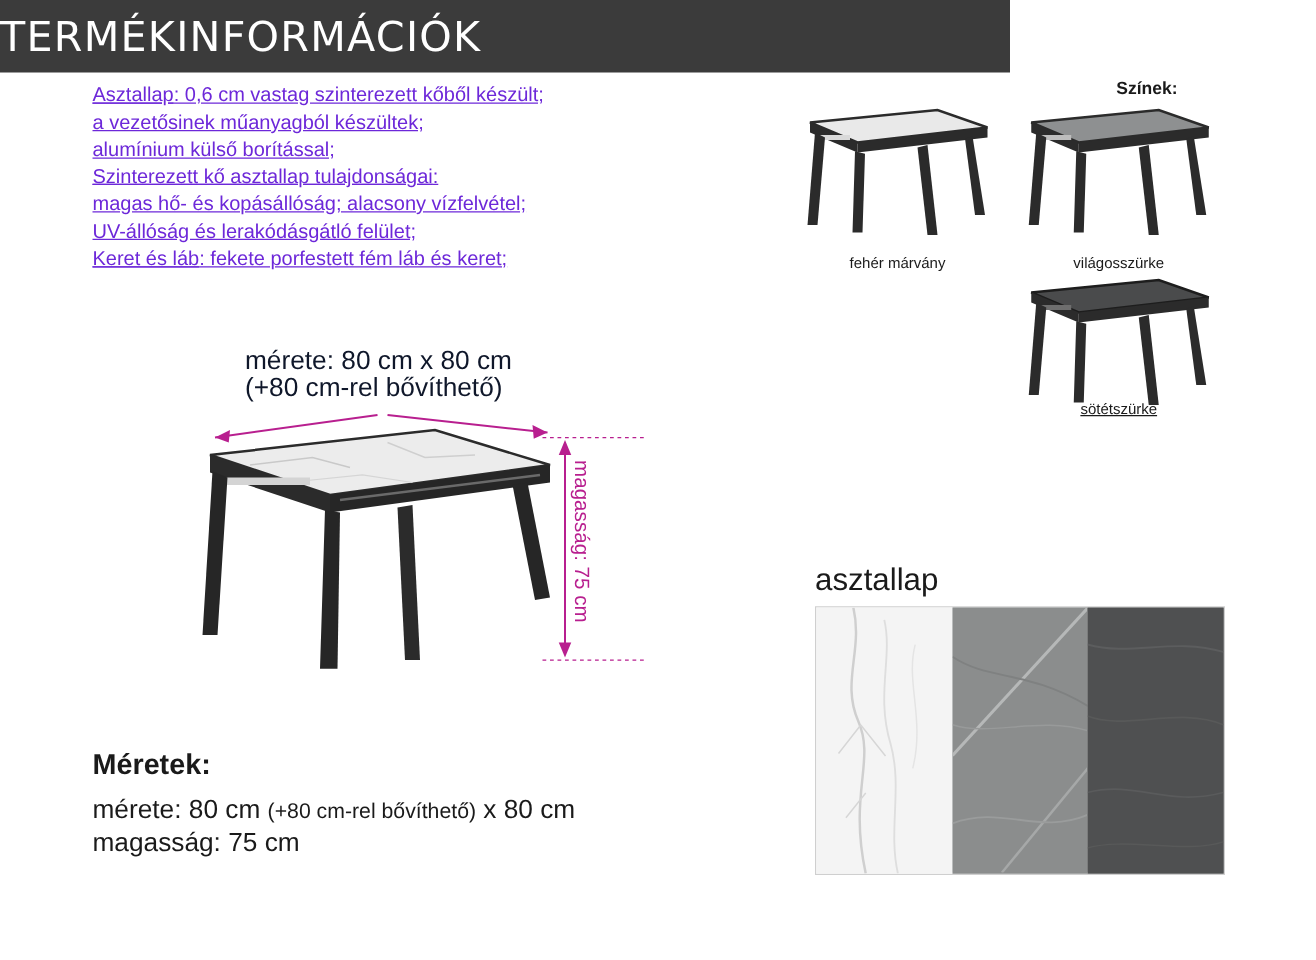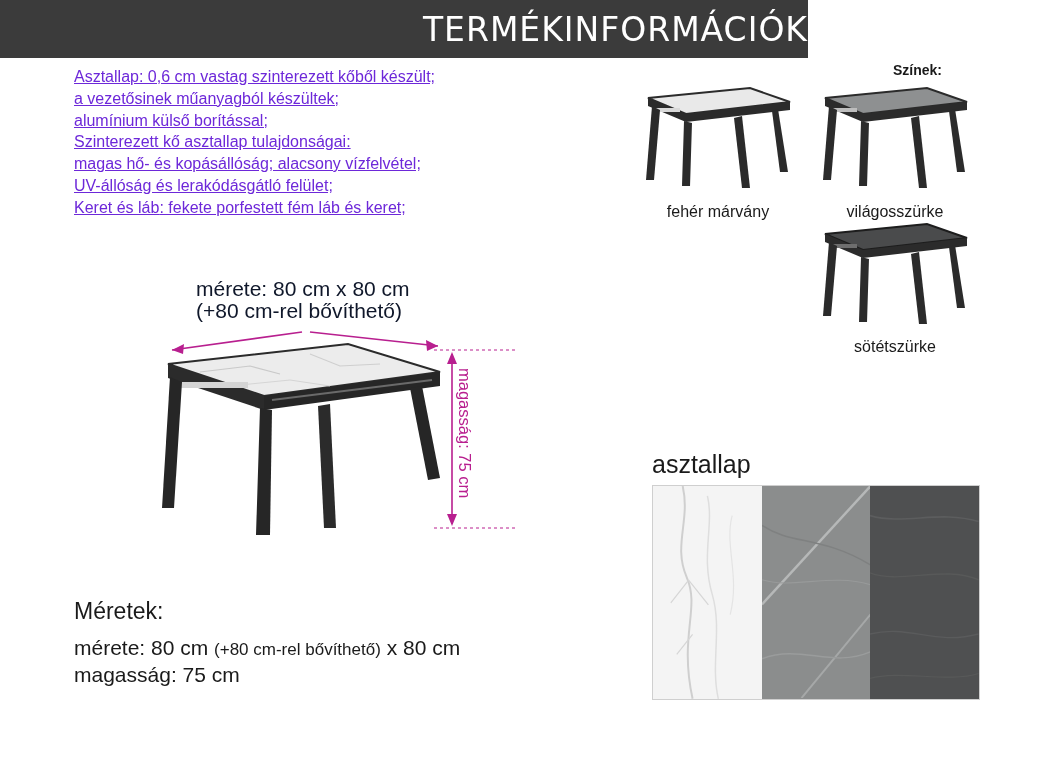--- a/index.html
+++ b/index.html
@@ -10,21 +10,21 @@
     font-family: "Liberation Sans", sans-serif;
     overflow: hidden;
   }
   .page { position: relative; width: 1053px; height: 768px; background: #fff; }
 
   
   .header { position: absolute; left: 0; top: 0; width: 1053px; height: 58px; }
   .header-dark {
     position: absolute; left: 0; top: 0; width: 808px; height: 58px;
     background: #3b3b3b;
-    display: flex; align-items: center; justify-content: flex-end;
+    display: flex; align-items: center; justify-content: flex-start;
   }
   .header-dark .title {
     color: #ffffff; font-size: 33px; letter-spacing: 1px; font-weight: 400;
     font-family: "DejaVu Sans", sans-serif;
   }
   .header-magenta {
     position: absolute; left: 808px; top: 0; width: 245px; height: 58px;
     background: #b81f8f;
     display: flex; align-items: center; justify-content: center;
   }
@@ -40,40 +40,40 @@
   }
   .desc .ul { text-decoration: underline; }
   .desc .line { white-space: nowrap; }
 
   
   .colors-title {
     position: absolute; left: 893px; top: 62px;
     font-size: 14px; font-weight: bold; color: #1a1a1a;
   }
   .thumb-label {
-    position: absolute; font-size: 16px; color: #1a1a1a; text-align: center;
+    position: absolute; font-size: 12px; color: #1a1a1a; text-align: center;
   }
 
   
   .tbl-thumb { position: absolute; }
 
   
   .dim-text {
     position: absolute; color: #0f172a; font-size: 21px;
     white-space: nowrap;
   }
   .dim-vert {
     position: absolute; color: #b81f8f; font-size: 16.5px;
     transform: rotate(90deg); transform-origin: left top; white-space: nowrap;
   }
 
   
   .meretek-title {
     position: absolute; left: 74px; top: 598px;
-    font-size: 23px; font-weight: normal; color: #1a1a1a;
+    font-size: 23px; font-weight: bold; color: #1a1a1a;
   }
   .meretek-l1 {
     position: absolute; left: 74px; top: 636px;
     font-size: 21px; color: #1a1a1a; white-space: nowrap;
   }
   .meretek-l1 .small { font-size: 17px; }
   .meretek-l2 {
     position: absolute; left: 74px; top: 663px;
     font-size: 21px; color: #1a1a1a; white-space: nowrap;
   }
@@ -146,21 +146,21 @@
   <svg class="tbl-thumb" style="left:815px; top:212px;" width="160" height="120" viewBox="0 0 160 120">
     <polygon points="10,22 112,12 152,26 48,38" fill="#4a4b4c" stroke="#1d1d1d" stroke-width="2"></polygon>
     <polygon points="10,22 48,38 48,46 10,30" fill="#2b2b2b"></polygon>
     <polygon points="48,38 152,26 152,34 48,46" fill="#2b2b2b"></polygon>
     <rect x="16" y="32" width="26" height="4" fill="#6e6e6e"></rect>
     <polygon points="14,30 8,104 16,104 22,34" fill="#2b2b2b"></polygon>
     <polygon points="46,45 44,110 52,110 54,47" fill="#2b2b2b"></polygon>
     <polygon points="140,33 150,96 142,96 134,35" fill="#2b2b2b"></polygon>
     <polygon points="104,40 112,112 104,112 96,42" fill="#2b2b2b"></polygon>
   </svg>
-  <div class="thumb-label" style="left:815px; top:338px; width:160px;">sötétszürke</div>
+  <div class="thumb-label" style="left:815px; top:320px; width:160px;text-decoration:underline;">sötétszürke</div>
 
   <div class="dim-text" style="left:196px; top:277px;">mérete:  80 cm x 80 cm</div>
   <div class="dim-text" style="left:196px; top:299px;">(+80 cm-rel bővíthető)</div>
 
   <svg style="position:absolute; left:150px; top:310px;" width="380" height="240" viewBox="0 0 380 240">
 
     <line x1="152" y1="22" x2="22" y2="40" stroke="#b81f8f" stroke-width="1.6"></line>
     <polygon points="22,40 34,34 33,44" fill="#b81f8f"></polygon>
 
     <line x1="160" y1="22" x2="288" y2="36" stroke="#b81f8f" stroke-width="1.6"></line>

